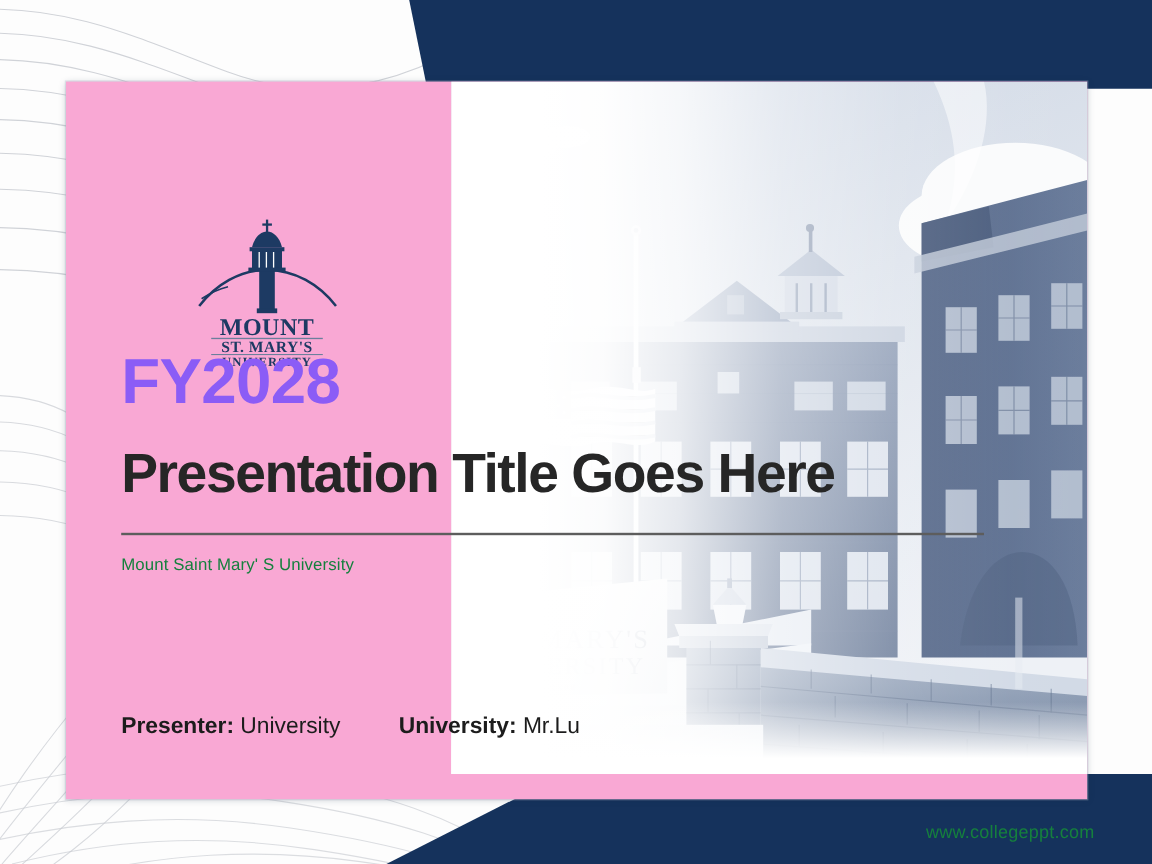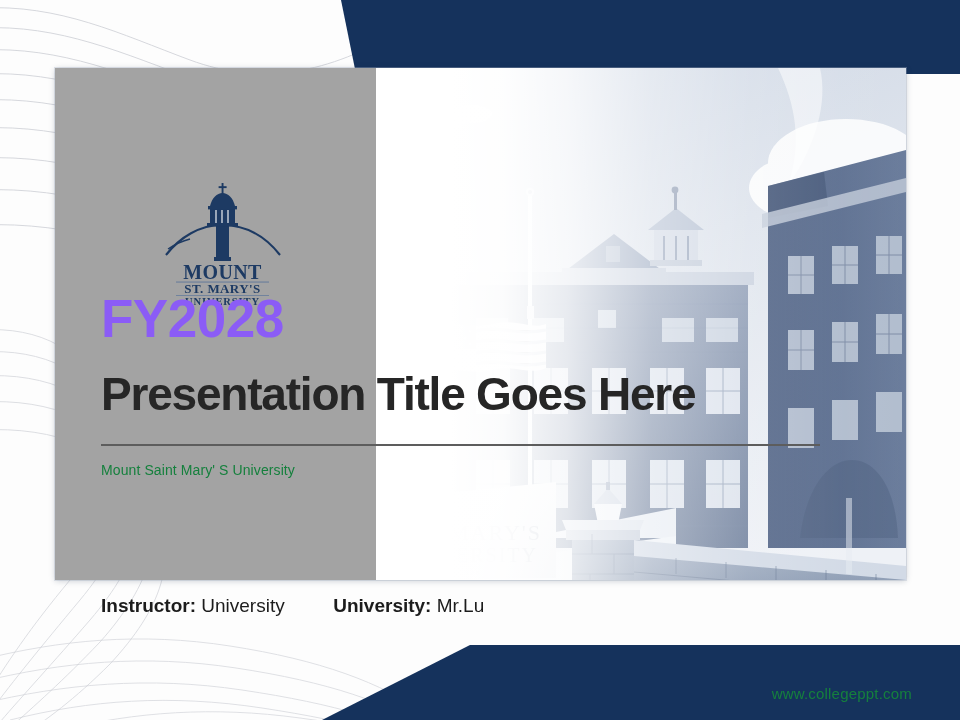--- a/index.html
+++ b/index.html
@@ -24,22 +24,22 @@
   .navy-top, .navy-bottom {
     position:absolute;
     width:960px; height:720px;
     top:0; left:0;
   }
 
   
   .card {
     position:absolute;
     left:55px; top:68px;
-    width:851px; height:512px;
-    background:#a3a3a3;
+    width:851px; height:598px;
+    background:#f9a8d4;
     box-shadow:0 1px 6px rgba(20,40,70,.22), 0 0 0 1px rgba(180,190,205,.35);
     overflow:hidden;
   }
   .card-photo {
     position:absolute;
     right:0; top:0;
     width:530px; height:577px;
     overflow:hidden;
   }
   .card-photo svg { display:block; width:530px; height:577px; }
@@ -404,21 +404,21 @@
     </div>
 
   </div>
 
   <div class="fy">FY2028</div>
   <div class="maintitle">Presentation Title Goes Here</div>
   <div class="rule"></div>
   <div class="subtitle">Mount Saint Mary'  S University</div>
 
   <div class="credits">
-    <span class="lbl">Instructor:</span>
+    <span class="lbl">Presenter:</span>
     <span>University</span>
     <span class="gap"></span>
     <span class="lbl">University:</span>
     <span>Mr.Lu</span>
   </div>
 
   <div class="footer-url">www.collegeppt.com</div>
 
 </div>
 

